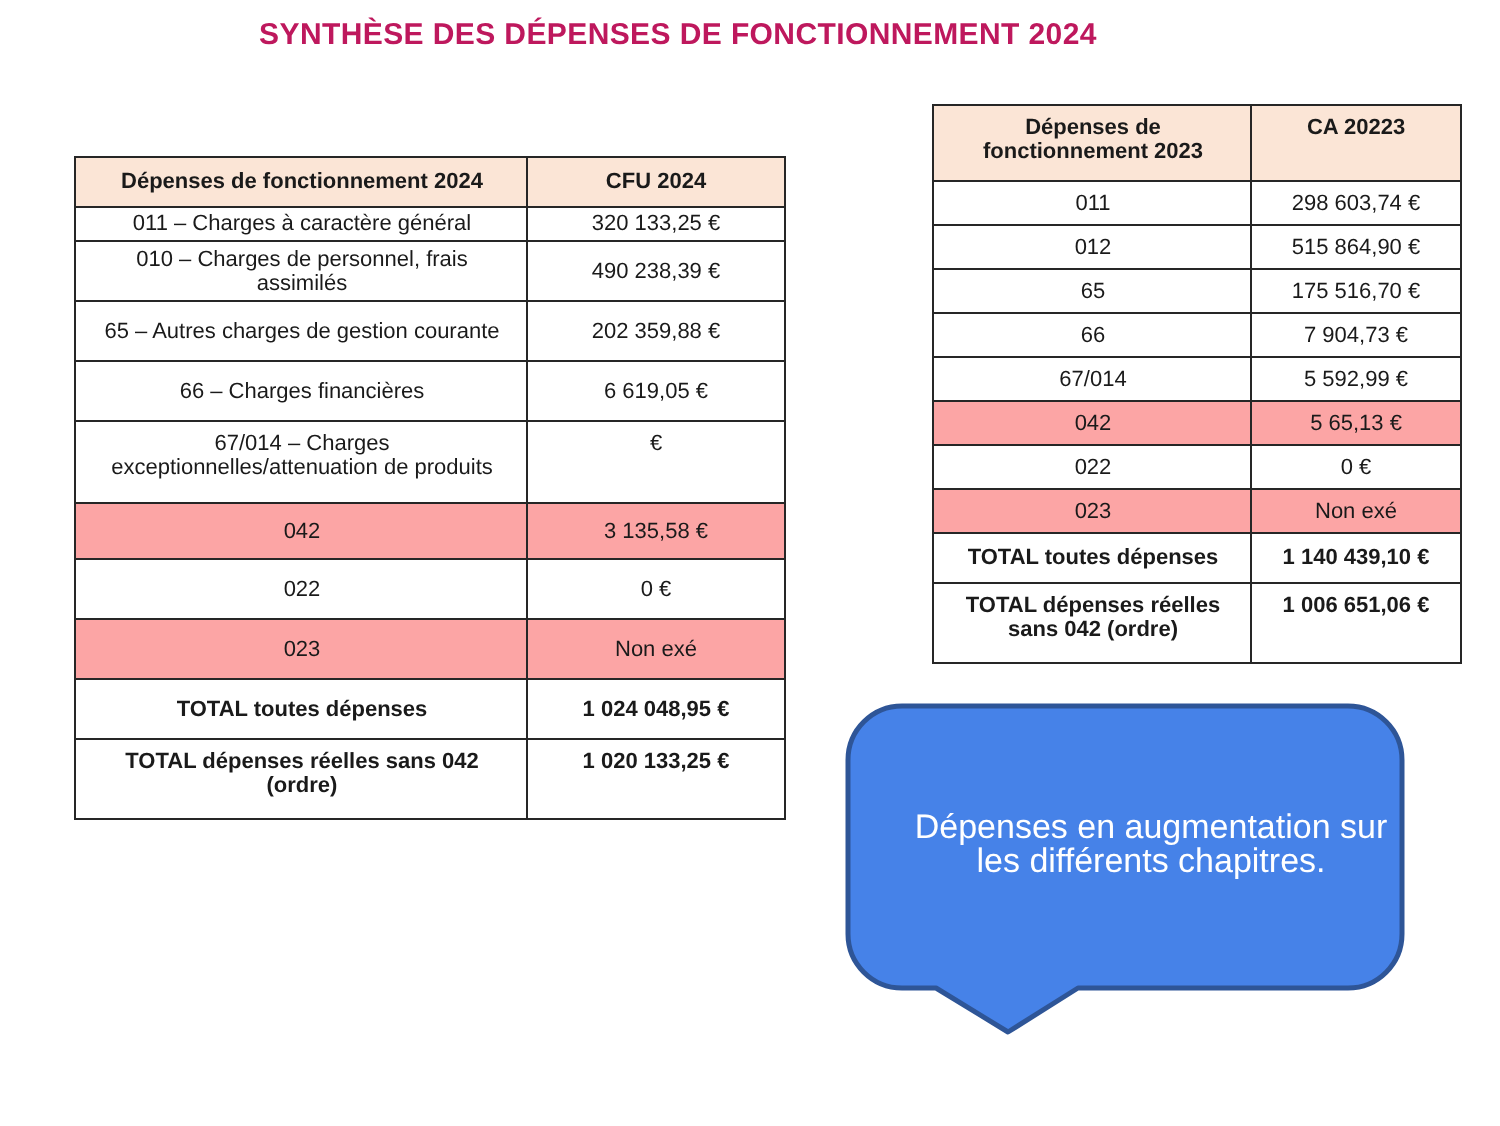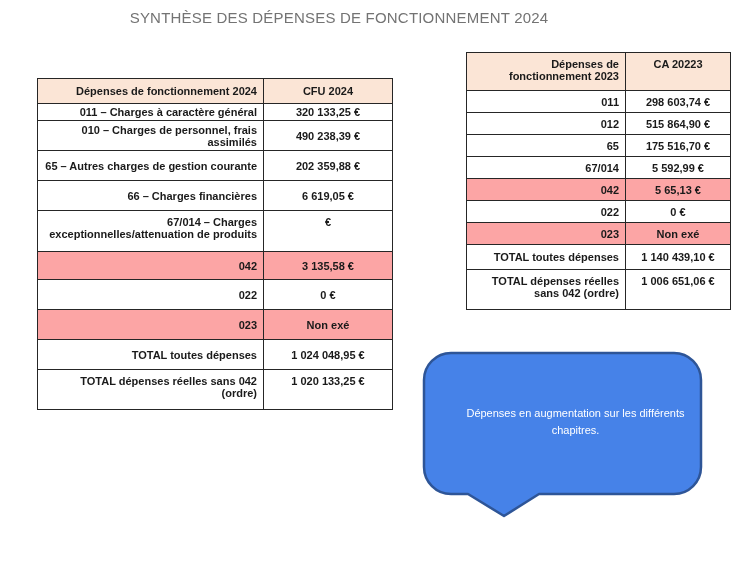--- a/index.html
+++ b/index.html
@@ -2,43 +2,43 @@
 <html><head>
 <meta charset="utf-8">
 <style>
   html,body{margin:0;padding:0;}
   body{
     width:750px;height:563px;position:relative;background:#ffffff;
     font-family:"Liberation Sans",sans-serif;color:#1a1a1a;overflow:hidden;
   }
   .page-title{
     position:absolute;top:9px;left:0;width:678px;text-align:center;
-    font-size:15px;font-weight:normal;letter-spacing:.2px;color:#737373;
+    font-size:15px;font-weight:bold;letter-spacing:.2px;color:#be185d;
   }
   table{border-collapse:collapse;table-layout:fixed;position:absolute;background:#fff;}
   td{
     border:1.5px solid #262626;font-size:11px;vertical-align:middle;
-    padding:2px 6px;color:#1a1a1a;font-weight:bold;
+    padding:2px 6px;color:#1a1a1a;
   }
-  td.lbl{text-align:right;padding-left:7px;}
+  td.lbl{text-align:center;padding-left:7px;}
   td.val{text-align:center;white-space:nowrap;}
   tr.hdr td{background:#FBE5D6;font-weight:bold;}
   tr.gray td{background:#fca5a5;}
   tr.bold td{font-weight:bold;}
   tr.top td{vertical-align:top;padding-top:5px;}
   #left-table{left:37px;top:78px;width:355px;}
   #left-table col.c1{width:226px;} #left-table col.c2{width:129px;}
   #right-table{left:466px;top:52px;width:264px;}
   #right-table col.c1{width:159px;} #right-table col.c2{width:105px;}
   #right-table tr.hdr td{vertical-align:top;padding-top:5px;}
   .callout{position:absolute;left:420px;top:349px;width:310px;height:175px;}
   .callout svg{position:absolute;left:0;top:0;}
   .callout-text{
     position:absolute;left:28px;top:56px;width:255px;text-align:center;
-    color:#ffffff;font-size:11px;line-height:17px;
+    color:#ffffff;font-size:17px;line-height:17px;
   }
 </style>
 </head>
 <body>
 
 <div class="page-title">SYNTHÈSE DES DÉPENSES DE FONCTIONNEMENT 2024</div>
 
 <table id="left-table">
   <colgroup>
       <col class="c1">
@@ -108,20 +108,24 @@
   </tr>
   <tr style="height:22px">
     <td class="lbl">012</td>
     <td class="val">515 864,90 €</td>
   </tr>
   <tr style="height:22px">
     <td class="lbl">65</td>
     <td class="val">175 516,70 €</td>
   </tr>
   <tr style="height:22px">
+    <td class="lbl">66</td>
+    <td class="val">7 904,73 €</td>
+  </tr>
+  <tr style="height:22px">
     <td class="lbl">67/014</td>
     <td class="val">5 592,99 €</td>
   </tr>
   <tr class="gray" style="height:22px">
     <td class="lbl">042</td>
     <td class="val">5 65,13 €</td>
   </tr>
   <tr style="height:22px">
     <td class="lbl">022</td>
     <td class="val">0 €</td>

